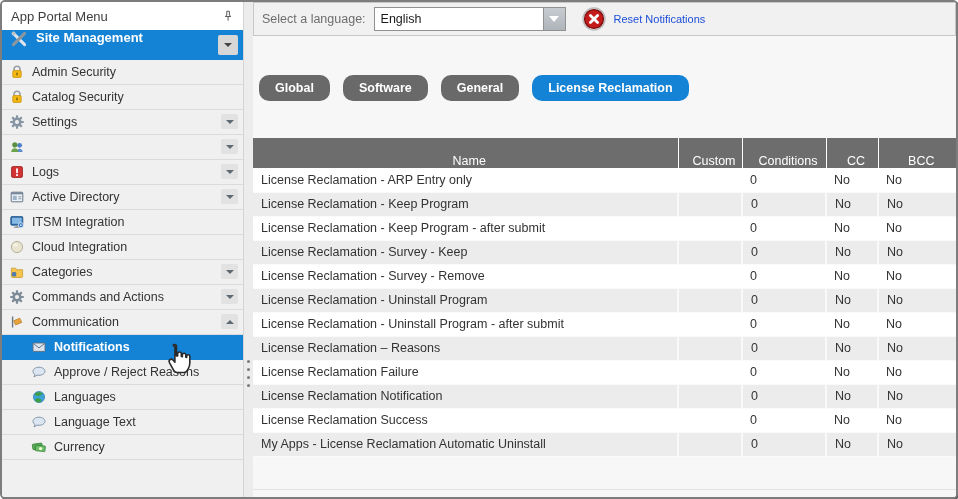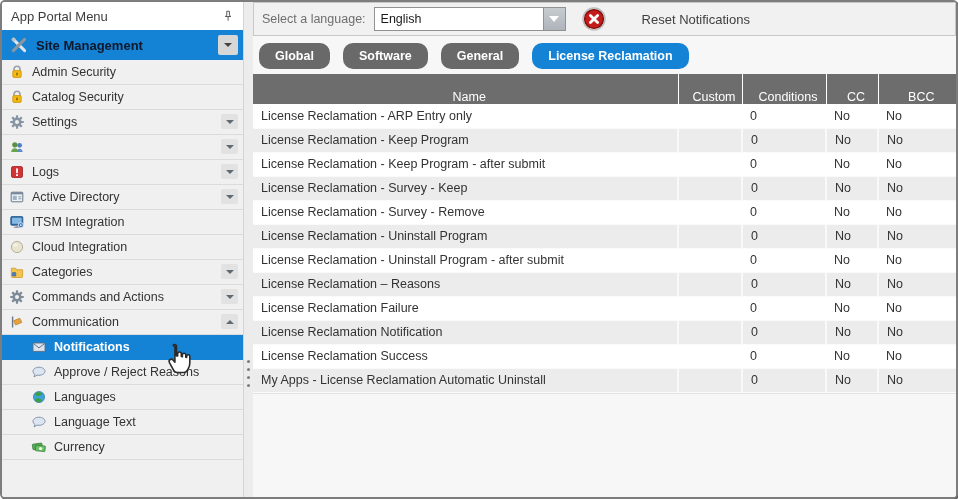--- a/index.html
+++ b/index.html
@@ -12,21 +12,21 @@
     box-shadow:1px 1px 0 #5a5a5a;
   }
   
   .sidebar { width:241px; flex:none; display:flex; flex-direction:column; background:#f0f0f0; }
   .sidebar-title {
     height:28px; flex:none; background:#fff; display:flex; align-items:center;
     padding:0 8px 0 9px; font-size:13px; color:#3d3d3d;
   }
   .sidebar-title .pin { margin-left:auto; display:flex; }
   .sm-header {
-    height:30px; flex:none; background:#1583d5; color:#0f172a; display:flex; align-items:center;
+    height:30px; flex:none; background:#1583d5; color:#ffffff; display:flex; 
     padding-left:7px; font-size:13px; font-weight:bold; position:relative;
   }
   .sm-header .icon { width:20px; height:18px; margin-right:7px; display:flex; }
   .hdr-btn {
     position:absolute; right:5px; top:5px; width:20px; height:20px; background:#d7d7d7;
     border-radius:2px; display:flex; align-items:center; justify-content:center;
   }
   .side-item, .side-subitem {
     height:25px; flex:none; display:flex; align-items:center; position:relative;
     border-bottom:1px solid #dbdbdb; background:#f0f0f0; font-size:12.5px; color:#333;
@@ -41,35 +41,35 @@
   }
   .tri-down { width:0; height:0; border-left:4px solid transparent; border-right:4px solid transparent; border-top:4px solid #5f6a73; }
   .tri-up   { width:0; height:0; border-left:4px solid transparent; border-right:4px solid transparent; border-bottom:4px solid #5f6a73; }
   .tri-down.dark { border-top-color:#444; }
   .sidebar-fill { flex:1; background:#f0f0f0; }
   
   .splitter { width:10px; flex:none; background:#ececec; border-left:1px solid #d4d4d4; position:relative; }
   .grip { position:absolute; left:3px; top:358px; display:flex; flex-direction:column; gap:5px; }
   .grip i { width:3px; height:3px; border-radius:50%; background:#7d7d7d; }
   
-  .main { flex:1; display:flex; flex-direction:column; background:#f7f7f7; min-width:0; }
+  .main { flex:1; display:flex; flex-direction:column; background:#f7f7f7; min-width:0;gap:32px; }
   .toolbar {
     height:34px; flex:none; background:#f1f1f1; border:1px solid #c7c7c7;
     display:flex; align-items:center; padding:0 8px; gap:8px;
   }
   .lang-label { font-size:12.5px; color:#6e6e6e; }
   .select { width:192px; height:24px; background:#fff; border:1px solid #919191; display:flex; align-items:center; }
   .select-value { flex:1; padding-left:6px; font-size:12.5px; color:#1a1a1a; }
   .select-btn {
     width:22px; height:100%; background:linear-gradient(#c7ccd1,#aeb4ba);
     border-left:1px solid #919191; display:flex; align-items:center; justify-content:center;
   }
   .select-btn i { width:0; height:0; border-left:5px solid transparent; border-right:5px solid transparent; border-top:6px solid #fff; }
   .reset-btn { margin-left:8px; display:flex; }
-  .reset-label { font-size:13px; color:#404040;margin-left:28px; }
+  .reset-label { font-size:11px; color:#1d4ed8; }
   .tabs { display:flex; gap:13px; margin:7px 0 5px 6px; height:26px; flex:none; }
   .tab {
     background:#696969; color:#fff; border-radius:10px; padding:0 16px; line-height:26px;
     font-size:12.5px; font-weight:bold;
   }
   .tab.active { background:#1583d5; }
   
   table { border-collapse:collapse; width:100%; table-layout:fixed; font-size:12.5px; }
   thead th {
     background:#6d6d6d; color:#fff; font-weight:normal; text-align:center;

